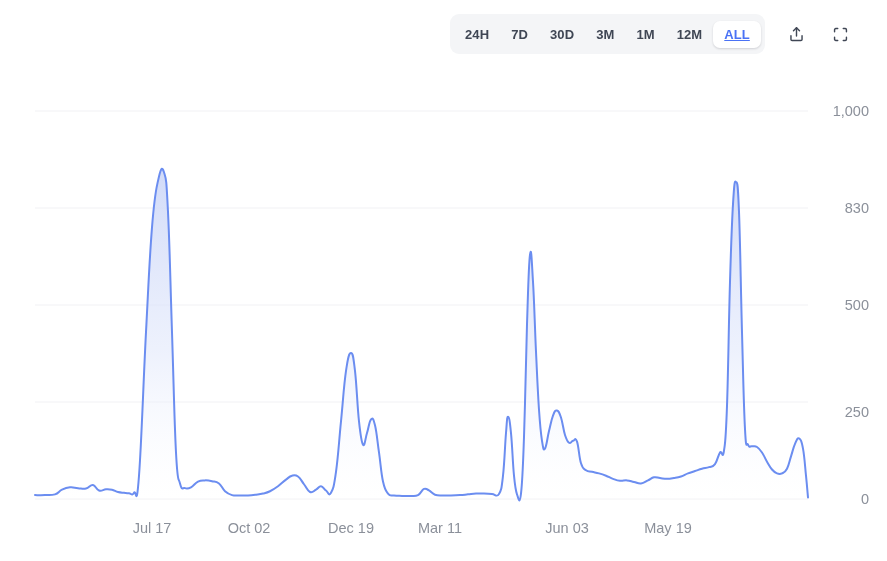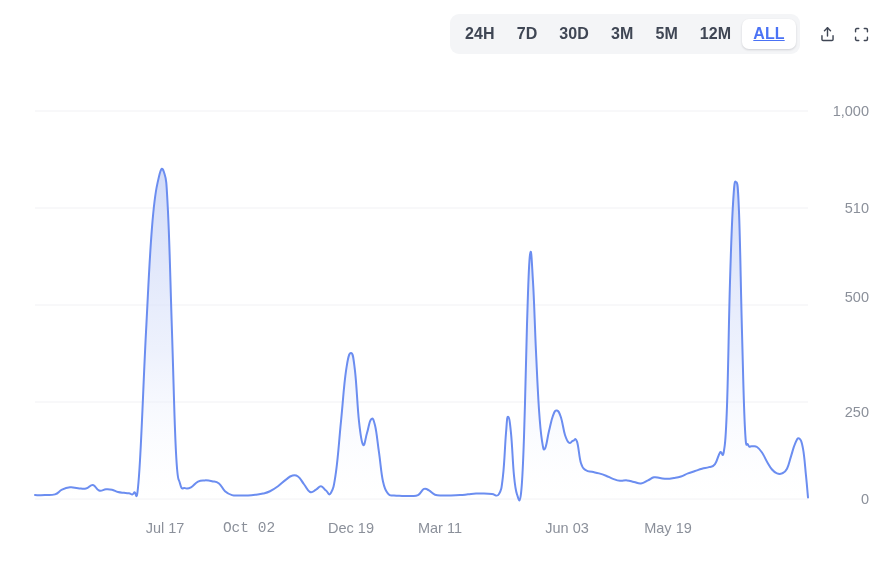--- a/index.html
+++ b/index.html
@@ -28,21 +28,21 @@
   #range-selector {
     display: flex;
     align-items: center;
     background: #f4f5f7;
     border-radius: 9px;
     height: 40px;
     padding: 0 4px;
     box-sizing: border-box;
   }
   .range-btn {
-    font-size: 16px;
+    font-size: 13px;
     font-weight: 600;
     color: #3f4654;
     letter-spacing: 0.1px;
     padding: 7px 11px;
     border-radius: 7px;
     background: transparent;
     border: none;
     cursor: pointer;
     line-height: 1;
     font-family: "Liberation Sans", sans-serif;
@@ -103,21 +103,21 @@
 </head>
 <body>
 
 <div id="chart-toolbar">
 
   <div id="range-selector">
     <button class="range-btn">24H</button>
     <button class="range-btn">7D</button>
     <button class="range-btn">30D</button>
     <button class="range-btn">3M</button>
-    <button class="range-btn">5M</button>
+    <button class="range-btn">1M</button>
     <button class="range-btn">12M</button>
     <button class="range-btn active">ALL</button>
   </div>
 
   <button id="share-button" class="tool-icon-btn">
     <span>
       <svg width="19" height="19" viewBox="0 0 24 24" fill="none" stroke="#3f4654" stroke-width="1.8" stroke-linecap="round" stroke-linejoin="round">
         <path d="M12 3.5 L12 14"></path>
         <path d="M8.2 7.3 L12 3.5 L15.8 7.3"></path>
         <path d="M5 13.5 V18.2 a1.4 1.4 0 0 0 1.4 1.4 h11.2 a1.4 1.4 0 0 0 1.4 -1.4 V13.5"></path>
@@ -154,25 +154,25 @@
         <line x1="35" x2="808" y1="312" y2="312" stroke="#f1f1f4" stroke-width="1"></line>
         <line x1="35" x2="808" y1="409" y2="409" stroke="#f1f1f4" stroke-width="1"></line>
       </g>
     <path id="series-area" fill="url(#areaGradient)" d="M 35 405.12 C 37.20 405.12 40.60 405.29 45.00 405.12 C 49.40 404.95 51.26 405.54 55.00 404.34 C 58.74 403.15 58.70 401.22 62.00 399.69 C 65.30 398.15 66.48 397.70 70.00 397.36 C 73.52 397.02 74.48 397.88 78.00 398.14 C 81.52 398.39 82.70 399.21 86.00 398.52 C 89.30 397.84 90.14 394.61 93.00 395.03 C 95.86 395.46 96.14 399.53 99.00 400.46 C 101.86 401.40 103.14 399.47 106.00 399.30 C 108.86 399.13 109.36 399.09 112.00 399.69 C 114.64 400.29 115.36 401.33 118.00 402.02 C 120.64 402.70 121.58 402.54 124.00 402.79 C 126.42 403.05 126.80 403.18 129.00 403.18 C 131.20 403.18 131.80 406.63 134.00 402.79 C 136.20 398.95 136.36 421.06 139.00 385.72 C 141.64 350.38 143.14 296.79 146.00 242.16 C 148.86 187.53 149.36 170.69 152.00 137.40 C 154.64 104.11 155.36 102.96 158.00 90.84 C 160.64 78.72 161.80 75.48 164.00 82.30 C 166.20 89.13 166.24 86.71 168.00 121.88 C 169.76 157.05 170.24 189.24 172.00 242.16 C 173.76 295.08 174.24 329.15 176.00 362.44 C 177.76 395.73 178.02 385.63 180.00 393.48 C 181.98 401.33 182.58 397.28 185.00 398.14 C 187.42 398.99 188.14 398.81 191.00 397.36 C 193.86 395.91 194.92 393.08 198.00 391.54 C 201.08 390.00 201.92 390.46 205.00 390.38 C 208.08 390.29 208.92 390.47 212.00 391.15 C 215.08 391.83 216.14 391.26 219.00 393.48 C 221.86 395.70 222.14 398.68 225.00 401.24 C 227.86 403.80 228.70 404.18 232.00 405.12 C 235.30 406.06 236.48 405.42 240.00 405.51 C 243.52 405.59 244.48 405.68 248.00 405.51 C 251.52 405.34 252.70 405.16 256.00 404.73 C 259.30 404.31 259.92 404.34 263.00 403.57 C 266.08 402.80 266.70 402.86 270.00 401.24 C 273.30 399.62 274.48 398.76 278.00 396.20 C 281.52 393.64 282.92 391.90 286.00 389.60 C 289.08 387.30 289.36 386.40 292.00 385.72 C 294.64 385.04 295.36 384.62 298.00 386.50 C 300.64 388.37 301.36 390.84 304.00 394.26 C 306.64 397.67 307.36 400.82 310.00 402.02 C 312.64 403.21 313.58 400.97 316.00 399.69 C 318.42 398.41 318.80 396.03 321.00 396.20 C 323.20 396.37 323.80 399.01 326.00 400.46 C 328.20 401.92 328.80 406.89 331.00 402.79 C 333.20 398.69 333.80 397.55 336.00 381.84 C 338.20 366.13 338.80 353.59 341.00 331.40 C 343.20 309.21 343.80 295.98 346.00 280.96 C 348.20 265.94 349.02 263.11 351.00 263.11 C 352.98 263.11 353.24 265.94 355.00 280.96 C 356.76 295.98 357.24 315.18 359.00 331.40 C 360.76 347.62 361.24 352.12 363.00 354.68 C 364.76 357.24 365.24 348.59 367.00 343.04 C 368.76 337.49 369.24 331.17 371.00 329.46 C 372.76 327.75 373.24 328.02 375.00 335.28 C 376.76 342.54 377.24 350.06 379.00 362.44 C 380.76 374.82 381.02 382.49 383.00 391.54 C 384.98 400.59 385.58 400.50 388.00 403.57 C 390.42 406.64 390.92 405.00 394.00 405.51 C 397.08 406.02 398.48 405.81 402.00 405.90 C 405.52 405.98 406.48 406.07 410.00 405.90 C 413.52 405.73 414.92 406.66 418.00 405.12 C 421.08 403.58 421.58 399.94 424.00 398.91 C 426.42 397.89 426.58 399.18 429.00 400.46 C 431.42 401.74 431.92 403.62 435.00 404.73 C 438.08 405.84 439.48 405.34 443.00 405.51 C 446.52 405.68 447.26 405.59 451.00 405.51 C 454.74 405.42 456.26 405.38 460.00 405.12 C 463.74 404.86 464.48 404.69 468.00 404.34 C 471.52 404.00 472.48 403.74 476.00 403.57 C 479.52 403.40 480.48 403.48 484.00 403.57 C 487.52 403.65 488.70 403.87 492.00 403.96 C 495.30 404.04 496.58 407.97 499.00 403.96 C 501.42 399.94 501.46 399.12 503.00 385.72 C 504.54 372.32 504.90 356.01 506.00 343.04 C 507.10 330.07 506.90 326.74 508.00 326.74 C 509.10 326.74 509.68 330.07 511.00 343.04 C 512.32 356.01 512.68 372.23 514.00 385.72 C 515.32 399.21 515.46 400.42 517.00 404.34 C 518.54 408.27 519.46 416.20 521.00 403.57 C 522.54 390.93 522.68 384.14 524.00 346.92 C 525.32 309.70 525.68 274.52 527.00 234.40 C 528.32 194.28 528.68 173.95 530.00 164.56 C 531.32 155.17 531.68 170.38 533.00 191.72 C 534.32 213.06 534.68 233.39 536.00 261.56 C 537.32 289.73 537.68 300.13 539.00 319.76 C 540.32 339.39 540.68 342.26 542.00 350.80 C 543.32 359.34 543.46 360.69 545.00 358.56 C 546.54 356.43 547.24 348.36 549.00 341.10 C 550.76 333.84 551.24 330.10 553.00 325.58 C 554.76 321.06 555.24 320.11 557.00 320.54 C 558.76 320.96 559.24 322.14 561.00 327.52 C 562.76 332.90 563.24 339.43 565.00 344.98 C 566.76 350.53 567.24 351.46 569.00 352.74 C 570.76 354.02 571.24 351.06 573.00 350.80 C 574.76 350.54 575.24 346.63 577.00 351.58 C 578.76 356.53 579.02 366.99 581.00 373.30 C 582.98 379.62 583.58 378.41 586.00 380.29 C 588.42 382.17 589.14 381.16 592.00 381.84 C 594.86 382.52 595.92 382.54 599.00 383.39 C 602.08 384.25 602.92 384.52 606.00 385.72 C 609.08 386.92 609.92 387.71 613.00 388.82 C 616.08 389.93 616.92 390.42 620.00 390.76 C 623.08 391.11 623.92 390.12 627.00 390.38 C 630.08 390.63 630.92 391.25 634.00 391.93 C 637.08 392.61 637.92 393.82 641.00 393.48 C 644.08 393.14 645.14 391.74 648.00 390.38 C 650.86 389.01 651.36 387.78 654.00 387.27 C 656.64 386.76 657.14 387.71 660.00 388.05 C 662.86 388.39 663.92 388.82 667.00 388.82 C 670.08 388.82 670.92 388.56 674.00 388.05 C 677.08 387.54 677.92 387.52 681.00 386.50 C 684.08 385.47 684.92 384.59 688.00 383.39 C 691.08 382.20 691.92 382.09 695.00 381.06 C 698.08 380.04 698.92 379.59 702.00 378.74 C 705.08 377.88 706.14 378.21 709.00 377.18 C 711.86 376.16 712.58 377.32 715.00 374.08 C 717.42 370.84 718.02 365.43 720.00 362.44 C 721.98 359.45 722.46 370.74 724.00 360.50 C 725.54 350.26 725.68 353.01 727.00 315.88 C 728.32 278.75 728.68 236.11 730.00 191.72 C 731.32 147.33 731.68 136.06 733.00 114.12 C 734.32 92.18 734.68 90.30 736.00 92.00 C 737.32 93.71 737.68 88.85 739.00 121.88 C 740.32 154.91 740.68 194.36 742.00 242.16 C 743.32 289.96 743.68 314.41 745.00 339.16 C 746.32 363.91 746.46 350.92 748.00 354.68 C 749.54 358.44 750.02 355.72 752.00 356.23 C 753.98 356.74 754.80 355.64 757.00 357.01 C 759.20 358.37 759.80 359.20 762.00 362.44 C 764.20 365.68 764.80 368.00 767.00 371.75 C 769.20 375.51 769.80 376.95 772.00 379.51 C 774.20 382.07 774.80 382.54 777.00 383.39 C 779.20 384.25 779.80 384.42 782.00 383.39 C 784.20 382.37 785.02 382.49 787.00 378.74 C 788.98 374.98 789.24 371.78 791.00 366.32 C 792.76 360.86 793.24 357.83 795.00 353.90 C 796.76 349.98 797.24 347.45 799.00 348.47 C 800.76 349.50 801.46 350.37 803.00 358.56 C 804.54 366.75 804.90 374.96 806.00 385.72 C 807.10 396.48 807.56 402.67 808.00 407.45 L 808 409 L 35 409 Z"></path>
     <path id="series-line" fill="none" stroke="#6b8df0" stroke-width="2" stroke-linejoin="round" stroke-linecap="round" d="M 35 405.12 C 37.20 405.12 40.60 405.29 45.00 405.12 C 49.40 404.95 51.26 405.54 55.00 404.34 C 58.74 403.15 58.70 401.22 62.00 399.69 C 65.30 398.15 66.48 397.70 70.00 397.36 C 73.52 397.02 74.48 397.88 78.00 398.14 C 81.52 398.39 82.70 399.21 86.00 398.52 C 89.30 397.84 90.14 394.61 93.00 395.03 C 95.86 395.46 96.14 399.53 99.00 400.46 C 101.86 401.40 103.14 399.47 106.00 399.30 C 108.86 399.13 109.36 399.09 112.00 399.69 C 114.64 400.29 115.36 401.33 118.00 402.02 C 120.64 402.70 121.58 402.54 124.00 402.79 C 126.42 403.05 126.80 403.18 129.00 403.18 C 131.20 403.18 131.80 406.63 134.00 402.79 C 136.20 398.95 136.36 421.06 139.00 385.72 C 141.64 350.38 143.14 296.79 146.00 242.16 C 148.86 187.53 149.36 170.69 152.00 137.40 C 154.64 104.11 155.36 102.96 158.00 90.84 C 160.64 78.72 161.80 75.48 164.00 82.30 C 166.20 89.13 166.24 86.71 168.00 121.88 C 169.76 157.05 170.24 189.24 172.00 242.16 C 173.76 295.08 174.24 329.15 176.00 362.44 C 177.76 395.73 178.02 385.63 180.00 393.48 C 181.98 401.33 182.58 397.28 185.00 398.14 C 187.42 398.99 188.14 398.81 191.00 397.36 C 193.86 395.91 194.92 393.08 198.00 391.54 C 201.08 390.00 201.92 390.46 205.00 390.38 C 208.08 390.29 208.92 390.47 212.00 391.15 C 215.08 391.83 216.14 391.26 219.00 393.48 C 221.86 395.70 222.14 398.68 225.00 401.24 C 227.86 403.80 228.70 404.18 232.00 405.12 C 235.30 406.06 236.48 405.42 240.00 405.51 C 243.52 405.59 244.48 405.68 248.00 405.51 C 251.52 405.34 252.70 405.16 256.00 404.73 C 259.30 404.31 259.92 404.34 263.00 403.57 C 266.08 402.80 266.70 402.86 270.00 401.24 C 273.30 399.62 274.48 398.76 278.00 396.20 C 281.52 393.64 282.92 391.90 286.00 389.60 C 289.08 387.30 289.36 386.40 292.00 385.72 C 294.64 385.04 295.36 384.62 298.00 386.50 C 300.64 388.37 301.36 390.84 304.00 394.26 C 306.64 397.67 307.36 400.82 310.00 402.02 C 312.64 403.21 313.58 400.97 316.00 399.69 C 318.42 398.41 318.80 396.03 321.00 396.20 C 323.20 396.37 323.80 399.01 326.00 400.46 C 328.20 401.92 328.80 406.89 331.00 402.79 C 333.20 398.69 333.80 397.55 336.00 381.84 C 338.20 366.13 338.80 353.59 341.00 331.40 C 343.20 309.21 343.80 295.98 346.00 280.96 C 348.20 265.94 349.02 263.11 351.00 263.11 C 352.98 263.11 353.24 265.94 355.00 280.96 C 356.76 295.98 357.24 315.18 359.00 331.40 C 360.76 347.62 361.24 352.12 363.00 354.68 C 364.76 357.24 365.24 348.59 367.00 343.04 C 368.76 337.49 369.24 331.17 371.00 329.46 C 372.76 327.75 373.24 328.02 375.00 335.28 C 376.76 342.54 377.24 350.06 379.00 362.44 C 380.76 374.82 381.02 382.49 383.00 391.54 C 384.98 400.59 385.58 400.50 388.00 403.57 C 390.42 406.64 390.92 405.00 394.00 405.51 C 397.08 406.02 398.48 405.81 402.00 405.90 C 405.52 405.98 406.48 406.07 410.00 405.90 C 413.52 405.73 414.92 406.66 418.00 405.12 C 421.08 403.58 421.58 399.94 424.00 398.91 C 426.42 397.89 426.58 399.18 429.00 400.46 C 431.42 401.74 431.92 403.62 435.00 404.73 C 438.08 405.84 439.48 405.34 443.00 405.51 C 446.52 405.68 447.26 405.59 451.00 405.51 C 454.74 405.42 456.26 405.38 460.00 405.12 C 463.74 404.86 464.48 404.69 468.00 404.34 C 471.52 404.00 472.48 403.74 476.00 403.57 C 479.52 403.40 480.48 403.48 484.00 403.57 C 487.52 403.65 488.70 403.87 492.00 403.96 C 495.30 404.04 496.58 407.97 499.00 403.96 C 501.42 399.94 501.46 399.12 503.00 385.72 C 504.54 372.32 504.90 356.01 506.00 343.04 C 507.10 330.07 506.90 326.74 508.00 326.74 C 509.10 326.74 509.68 330.07 511.00 343.04 C 512.32 356.01 512.68 372.23 514.00 385.72 C 515.32 399.21 515.46 400.42 517.00 404.34 C 518.54 408.27 519.46 416.20 521.00 403.57 C 522.54 390.93 522.68 384.14 524.00 346.92 C 525.32 309.70 525.68 274.52 527.00 234.40 C 528.32 194.28 528.68 173.95 530.00 164.56 C 531.32 155.17 531.68 170.38 533.00 191.72 C 534.32 213.06 534.68 233.39 536.00 261.56 C 537.32 289.73 537.68 300.13 539.00 319.76 C 540.32 339.39 540.68 342.26 542.00 350.80 C 543.32 359.34 543.46 360.69 545.00 358.56 C 546.54 356.43 547.24 348.36 549.00 341.10 C 550.76 333.84 551.24 330.10 553.00 325.58 C 554.76 321.06 555.24 320.11 557.00 320.54 C 558.76 320.96 559.24 322.14 561.00 327.52 C 562.76 332.90 563.24 339.43 565.00 344.98 C 566.76 350.53 567.24 351.46 569.00 352.74 C 570.76 354.02 571.24 351.06 573.00 350.80 C 574.76 350.54 575.24 346.63 577.00 351.58 C 578.76 356.53 579.02 366.99 581.00 373.30 C 582.98 379.62 583.58 378.41 586.00 380.29 C 588.42 382.17 589.14 381.16 592.00 381.84 C 594.86 382.52 595.92 382.54 599.00 383.39 C 602.08 384.25 602.92 384.52 606.00 385.72 C 609.08 386.92 609.92 387.71 613.00 388.82 C 616.08 389.93 616.92 390.42 620.00 390.76 C 623.08 391.11 623.92 390.12 627.00 390.38 C 630.08 390.63 630.92 391.25 634.00 391.93 C 637.08 392.61 637.92 393.82 641.00 393.48 C 644.08 393.14 645.14 391.74 648.00 390.38 C 650.86 389.01 651.36 387.78 654.00 387.27 C 656.64 386.76 657.14 387.71 660.00 388.05 C 662.86 388.39 663.92 388.82 667.00 388.82 C 670.08 388.82 670.92 388.56 674.00 388.05 C 677.08 387.54 677.92 387.52 681.00 386.50 C 684.08 385.47 684.92 384.59 688.00 383.39 C 691.08 382.20 691.92 382.09 695.00 381.06 C 698.08 380.04 698.92 379.59 702.00 378.74 C 705.08 377.88 706.14 378.21 709.00 377.18 C 711.86 376.16 712.58 377.32 715.00 374.08 C 717.42 370.84 718.02 365.43 720.00 362.44 C 721.98 359.45 722.46 370.74 724.00 360.50 C 725.54 350.26 725.68 353.01 727.00 315.88 C 728.32 278.75 728.68 236.11 730.00 191.72 C 731.32 147.33 731.68 136.06 733.00 114.12 C 734.32 92.18 734.68 90.30 736.00 92.00 C 737.32 93.71 737.68 88.85 739.00 121.88 C 740.32 154.91 740.68 194.36 742.00 242.16 C 743.32 289.96 743.68 314.41 745.00 339.16 C 746.32 363.91 746.46 350.92 748.00 354.68 C 749.54 358.44 750.02 355.72 752.00 356.23 C 753.98 356.74 754.80 355.64 757.00 357.01 C 759.20 358.37 759.80 359.20 762.00 362.44 C 764.20 365.68 764.80 368.00 767.00 371.75 C 769.20 375.51 769.80 376.95 772.00 379.51 C 774.20 382.07 774.80 382.54 777.00 383.39 C 779.20 384.25 779.80 384.42 782.00 383.39 C 784.20 382.37 785.02 382.49 787.00 378.74 C 788.98 374.98 789.24 371.78 791.00 366.32 C 792.76 360.86 793.24 357.83 795.00 353.90 C 796.76 349.98 797.24 347.45 799.00 348.47 C 800.76 349.50 801.46 350.37 803.00 358.56 C 804.54 366.75 804.90 374.96 806.00 385.72 C 807.10 396.48 807.56 402.67 808.00 407.45"></path>
   </svg>
 </div>
 
 <div id="y-axis">
     <div class="y-tick-label" style="top: 104px;">1,000</div>
-    <div class="y-tick-label" style="top: 201px;">510</div>
-    <div class="y-tick-label" style="top: 290px;">500</div>
+    <div class="y-tick-label" style="top: 201px;">830</div>
+    <div class="y-tick-label" style="top: 298px;">500</div>
     <div class="y-tick-label" style="top: 405px;">250</div>
     <div class="y-tick-label" style="top: 492px;">0</div>
   </div>
 <div id="x-axis">
-    <div class="x-tick-label" style="left: 152px; margin-left: 13px;">Jul 17</div>
-    <div class="x-tick-label" style="left: 249px; font-family: Liberation Mono, monospace;">Oct 02</div>
+    <div class="x-tick-label" style="left: 152px;">Jul 17</div>
+    <div class="x-tick-label" style="left: 249px;">Oct 02</div>
     <div class="x-tick-label" style="left: 351px;">Dec 19</div>
     <div class="x-tick-label" style="left: 440px;">Mar 11</div>
     <div class="x-tick-label" style="left: 567px;">Jun 03</div>
     <div class="x-tick-label" style="left: 668px;">May 19</div>
   </div>
 
 </body></html>

